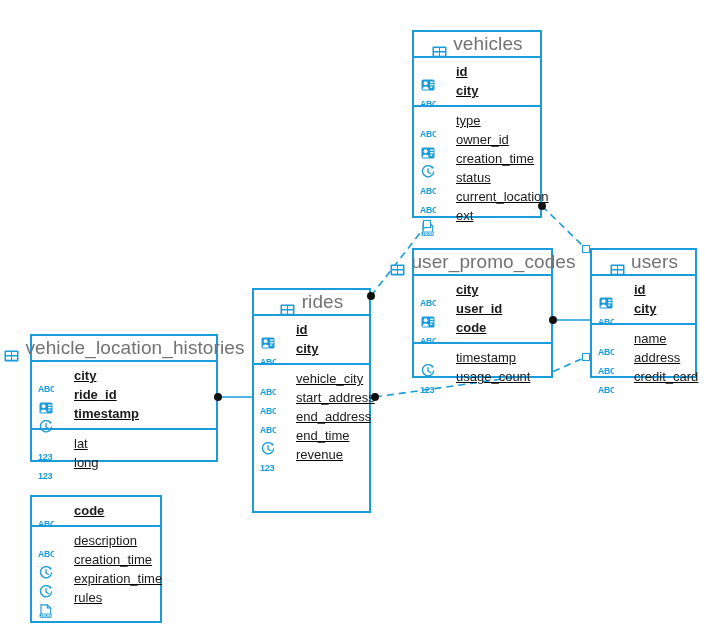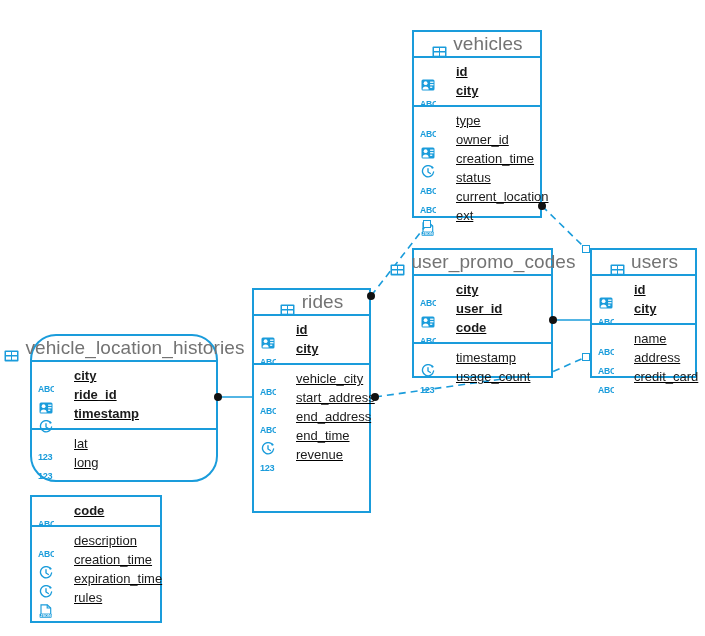--- a/index.html
+++ b/index.html
@@ -394,21 +394,21 @@
         <div class="field">
           <span class="ico">
             <svg width="16" height="10" viewBox="0 0 16 10">
               <text x="0" y="8.4" font-family="Liberation Sans, sans-serif" font-size="9.2" font-weight="bold" fill="#1a9cdb" letter-spacing="-0.3">123</text>
             </svg>
           </span>
           <span class="field-name">revenue</span>
         </div>
       </div>
     </div>
-    <div class="table-box" style="left: 30px; top: 334px; width: 188px; height: 148px; border-radius: 26px;">
+    <div class="table-box" style="left: 30px; top: 334px; width: 188px; height: 128px;">
       <div class="tbl-header">
         <span class="ico">
           <svg width="15" height="12" viewBox="0 0 15 12">
             <rect x="0.5" y="0.5" width="14" height="11" rx="1" fill="#1a9cdb"></rect>
             <rect x="2" y="2" width="5" height="3" fill="#fff"></rect>
             <rect x="8" y="2" width="5" height="3" fill="#fff"></rect>
             <rect x="2" y="6.5" width="5" height="3.2" fill="#fff"></rect>
             <rect x="8" y="6.5" width="5" height="3.2" fill="#fff"></rect>
           </svg>
         </span>

